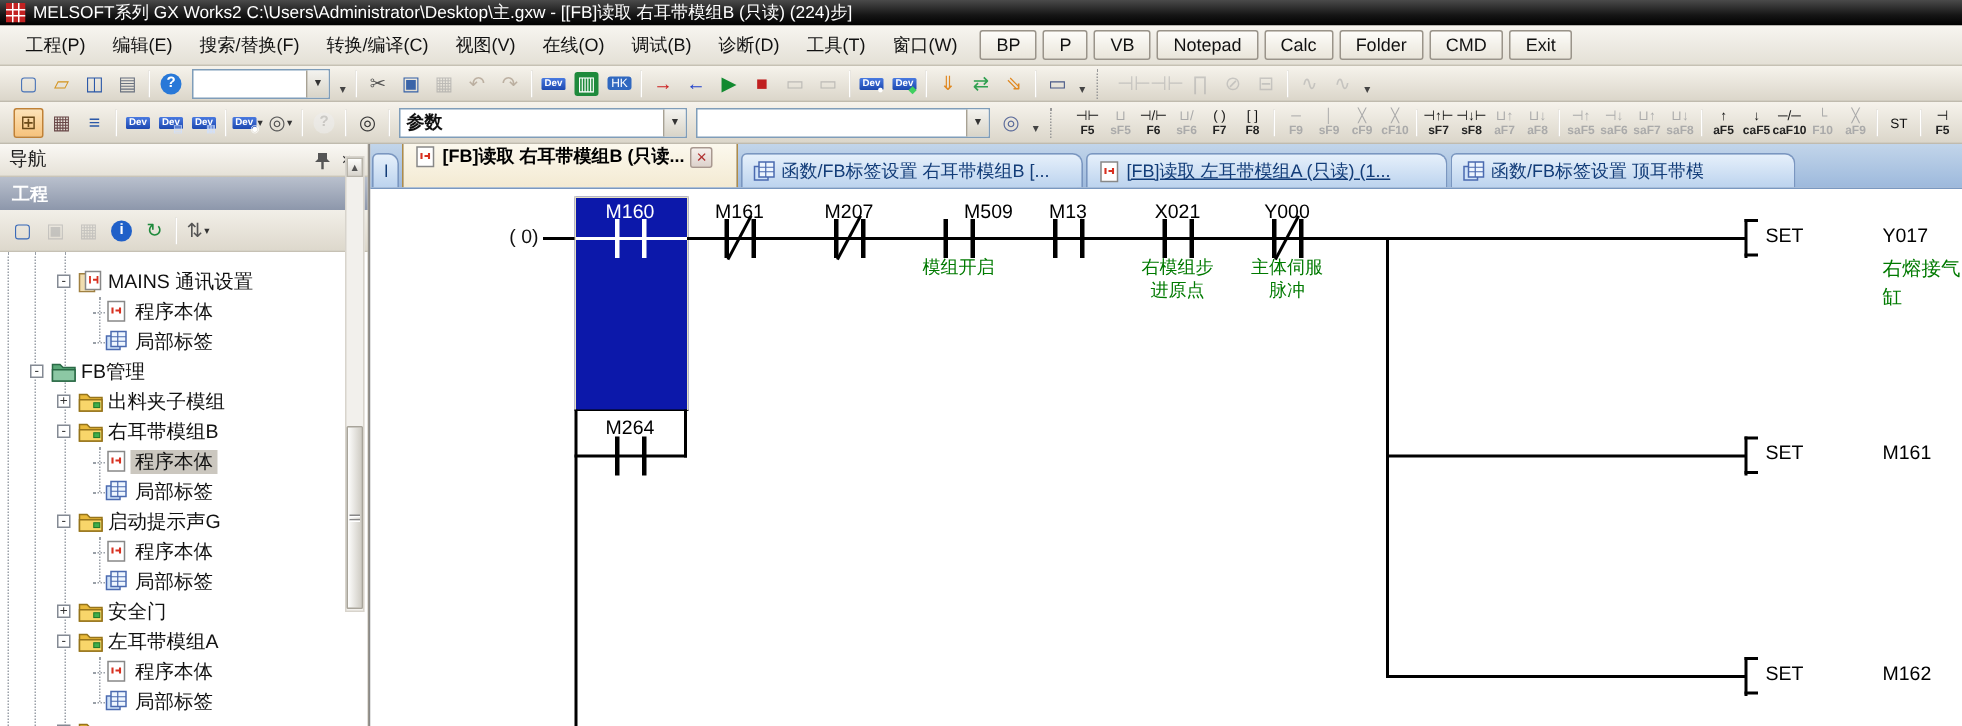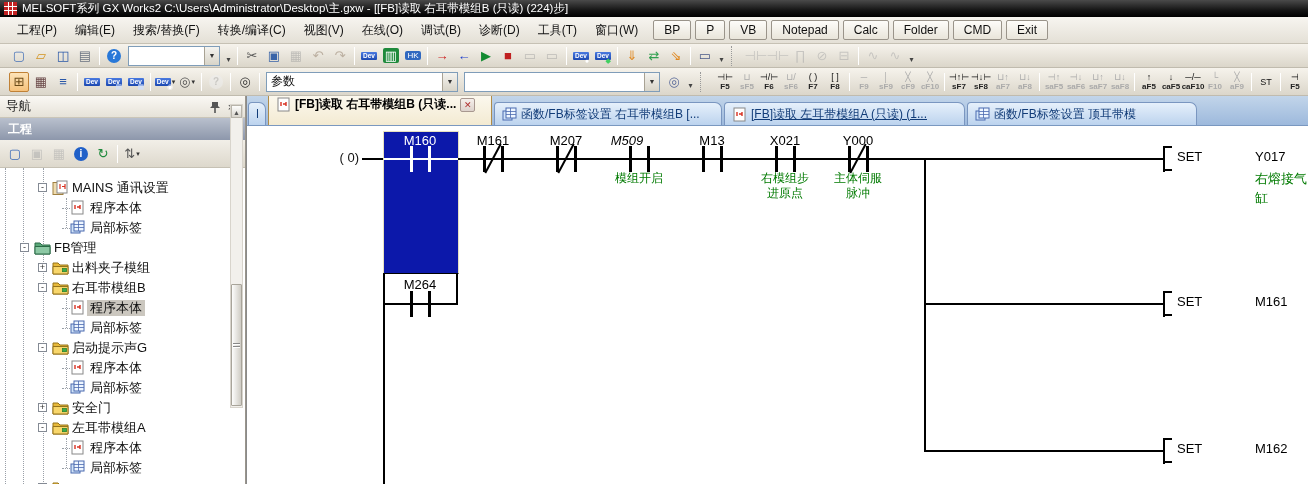--- a/index.html
+++ b/index.html
@@ -30,21 +30,21 @@
   .tbtn.off{opacity:.55;filter:grayscale(60%);}
   .tbtn.pressed{background:linear-gradient(180deg,#fde3b8,#f6c27c);border:1px solid #c08136;}
   .tbtn .rnd{width:14px;height:14px;border-radius:50%;display:flex;align-items:center;justify-content:center;font-size:10px;font-weight:bold;}
   .devb{display:inline-block;background:linear-gradient(180deg,#4a7ae0,#1c48b0);color:#fff;
     font-size:6.5px;font-weight:bold;padding:1px 2px;border-radius:1px;line-height:6px;}
   .devmark{position:absolute;right:1px;bottom:1px;font-size:7px;line-height:7px;}
   .tsep{width:1px;height:18px;background:#b4aea2;border-right:1px solid #fff;margin:0 3px;}
   .tgap{width:10px;height:20px;border-left:1px dotted #999;margin:0 4px;}
   .chev{width:11px;height:20px;font-size:8px;color:#444;display:flex;align-items:flex-end;justify-content:center;padding-bottom:2px;}
   .combo{height:20px;background:#fff;border:1px solid #7f9db9;display:flex;align-items:center;margin:0 3px;}
-  .combo .ctext{flex:1;font-size:12px;padding:0 4px;color:#111;white-space:nowrap;overflow:hidden;}
+  .combo .ctext{flex:1;font-size:12px;padding:0 4px;color:#111;white-space:nowrap;overflow:hidden;font-weight:bold;}
   .combo .cbtn{width:15px;height:18px;background:linear-gradient(180deg,#f4f3ef,#d8d4c8);
     border-left:1px solid #a8a294;font-size:7px;color:#333;display:flex;align-items:center;justify-content:center;}
   .ddarrow{font-size:7px;color:#333;margin-left:1px;}
   
   .ladbtn{width:20px;height:24px;margin:0 1px;display:flex;flex-direction:column;align-items:center;justify-content:center;border-radius:2px;}
   .ladbtn .sym{font-size:9px;line-height:10px;color:#111;white-space:nowrap;}
   .ladbtn .lab{font-size:8px;line-height:9px;font-weight:bold;color:#222;}
   .ladbtn.off .sym,.ladbtn.off .lab{color:#aaa;}
 
   
@@ -666,21 +666,21 @@
         <div class="abs" style="left: 236px; top: 20px; width: 3px; height: 26px; background: rgb(0, 0, 0);"></div>
         <div class="abs" style="left: 254px; top: 20px; width: 3px; height: 26px; background: rgb(0, 0, 0);"></div>
         <div class="abs" style="left: 245px; top: 16px; width: 2px; height: 33px; background: rgb(0, 0, 0); transform: rotate(28deg);"></div>
         <div class="devlbl" style="left: 211px; top: 7px;">M161</div>
         <div class="abs" style="left: 309px; top: 20px; width: 3px; height: 26px; background: rgb(0, 0, 0);"></div>
         <div class="abs" style="left: 327px; top: 20px; width: 3px; height: 26px; background: rgb(0, 0, 0);"></div>
         <div class="abs" style="left: 318px; top: 16px; width: 2px; height: 33px; background: rgb(0, 0, 0); transform: rotate(28deg);"></div>
         <div class="devlbl" style="left: 284px; top: 7px;">M207</div>
         <div class="abs" style="left: 382px; top: 20px; width: 3px; height: 26px; background: rgb(0, 0, 0);"></div>
         <div class="abs" style="left: 400px; top: 20px; width: 3px; height: 26px; background: rgb(0, 0, 0);"></div>
-        <div class="devlbl" style="left: 345px; top: 7px; font-style: italic;">M509</div>
+        <div class="devlbl" style="left: 377px; top: 7px;">M509</div>
         <div class="cmt" style="left: 352px; top: 45px;">
           <div>模组开启</div>
         </div>
         <div class="abs" style="left: 455px; top: 20px; width: 3px; height: 26px; background: rgb(0, 0, 0);"></div>
         <div class="abs" style="left: 473px; top: 20px; width: 3px; height: 26px; background: rgb(0, 0, 0);"></div>
         <div class="devlbl" style="left: 430px; top: 7px;">M13</div>
         <div class="abs" style="left: 528px; top: 20px; width: 3px; height: 26px; background: rgb(0, 0, 0);"></div>
         <div class="abs" style="left: 546px; top: 20px; width: 3px; height: 26px; background: rgb(0, 0, 0);"></div>
         <div class="devlbl" style="left: 503px; top: 7px;">X021</div>
         <div class="cmt" style="left: 498px; top: 45px;">

